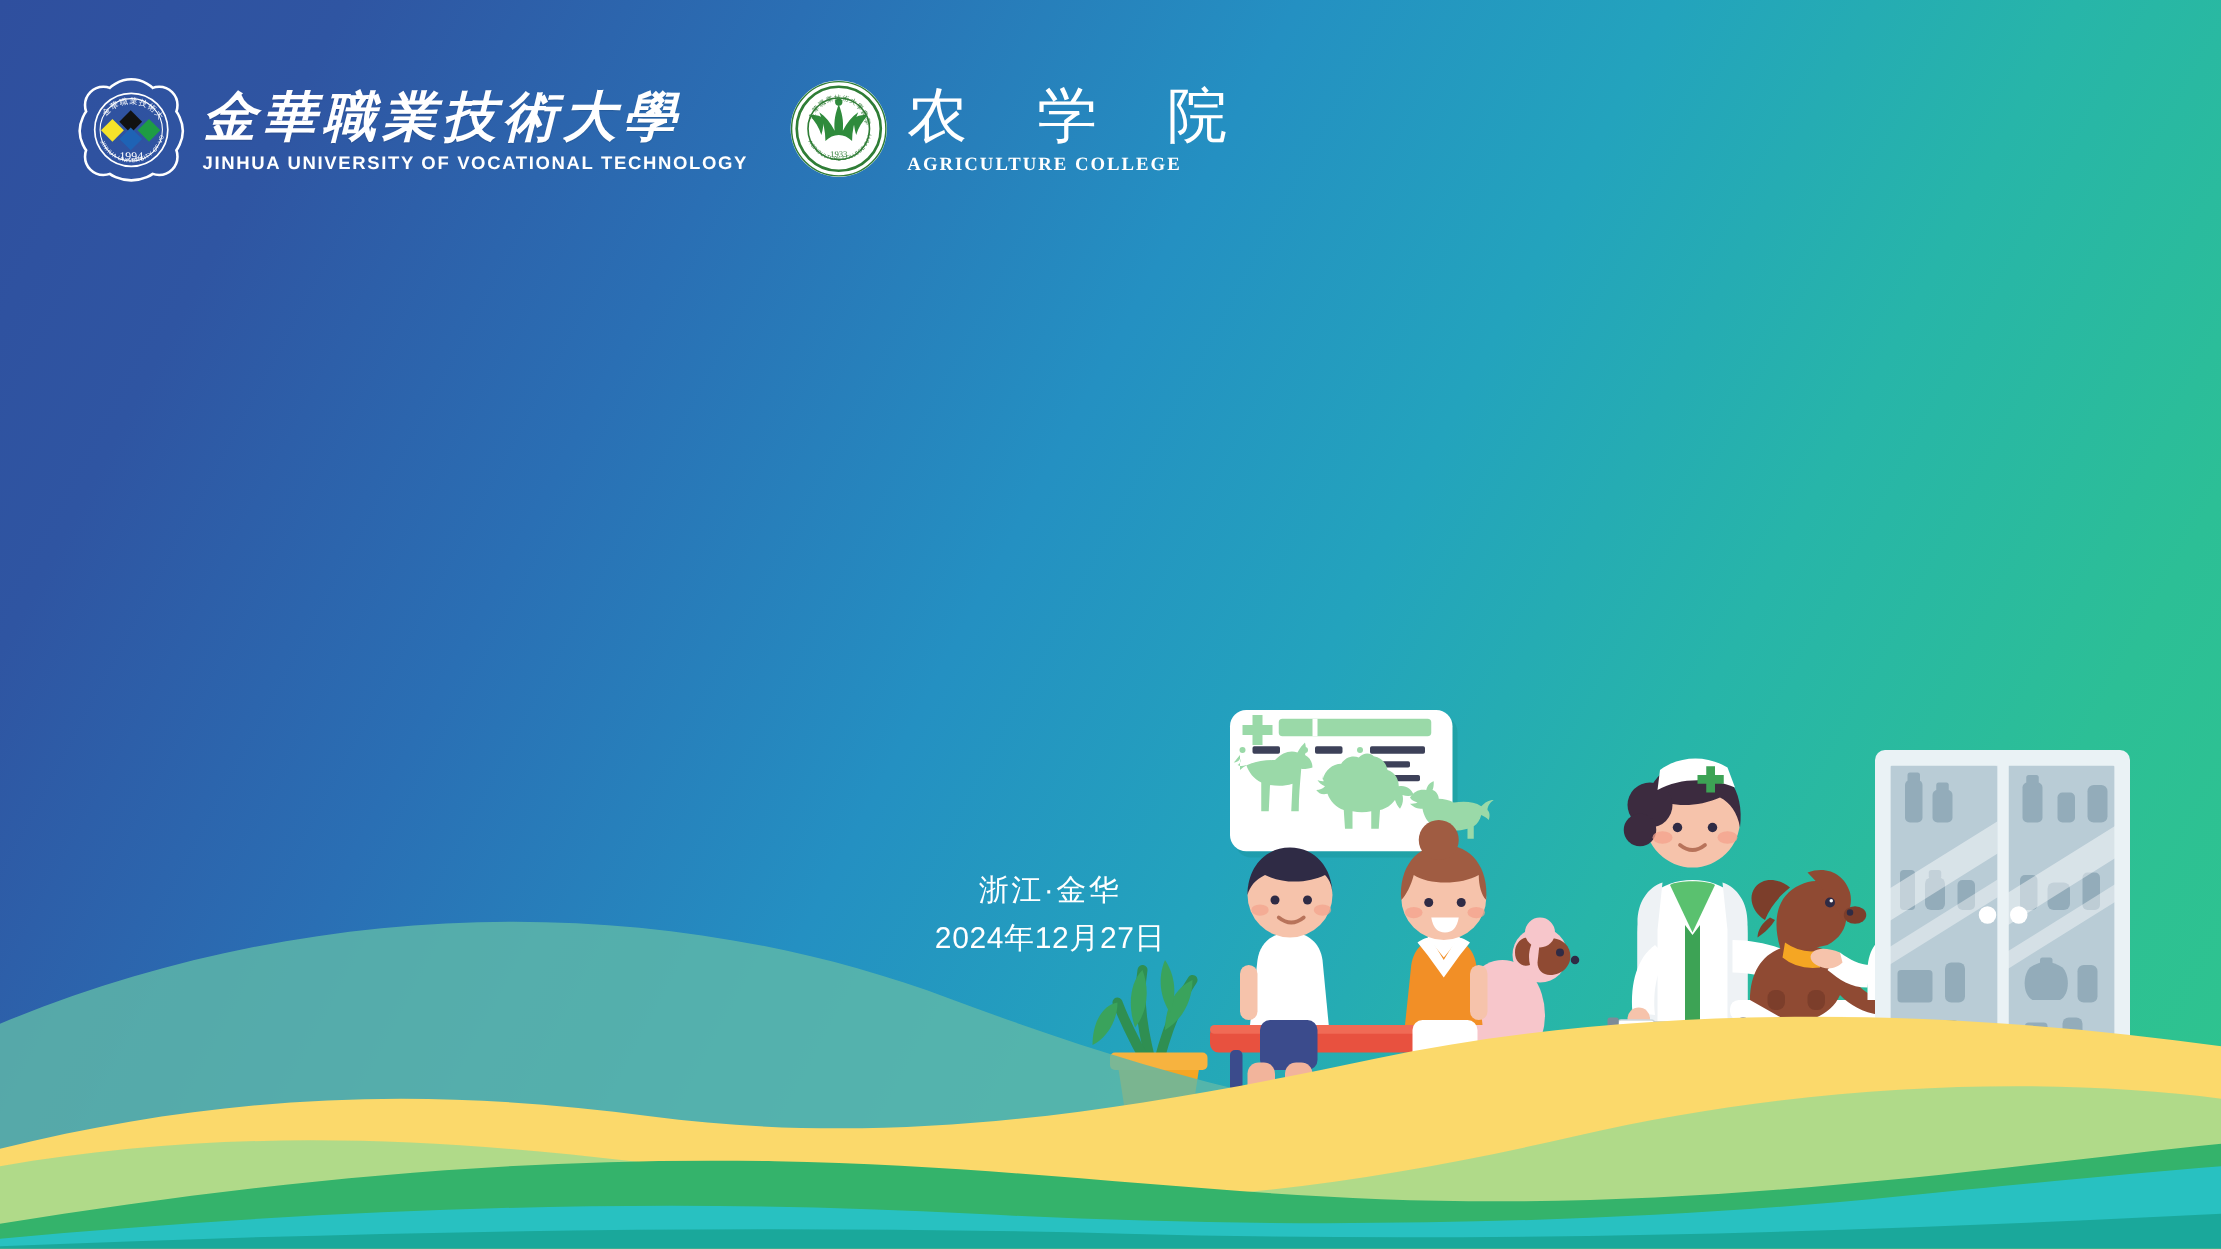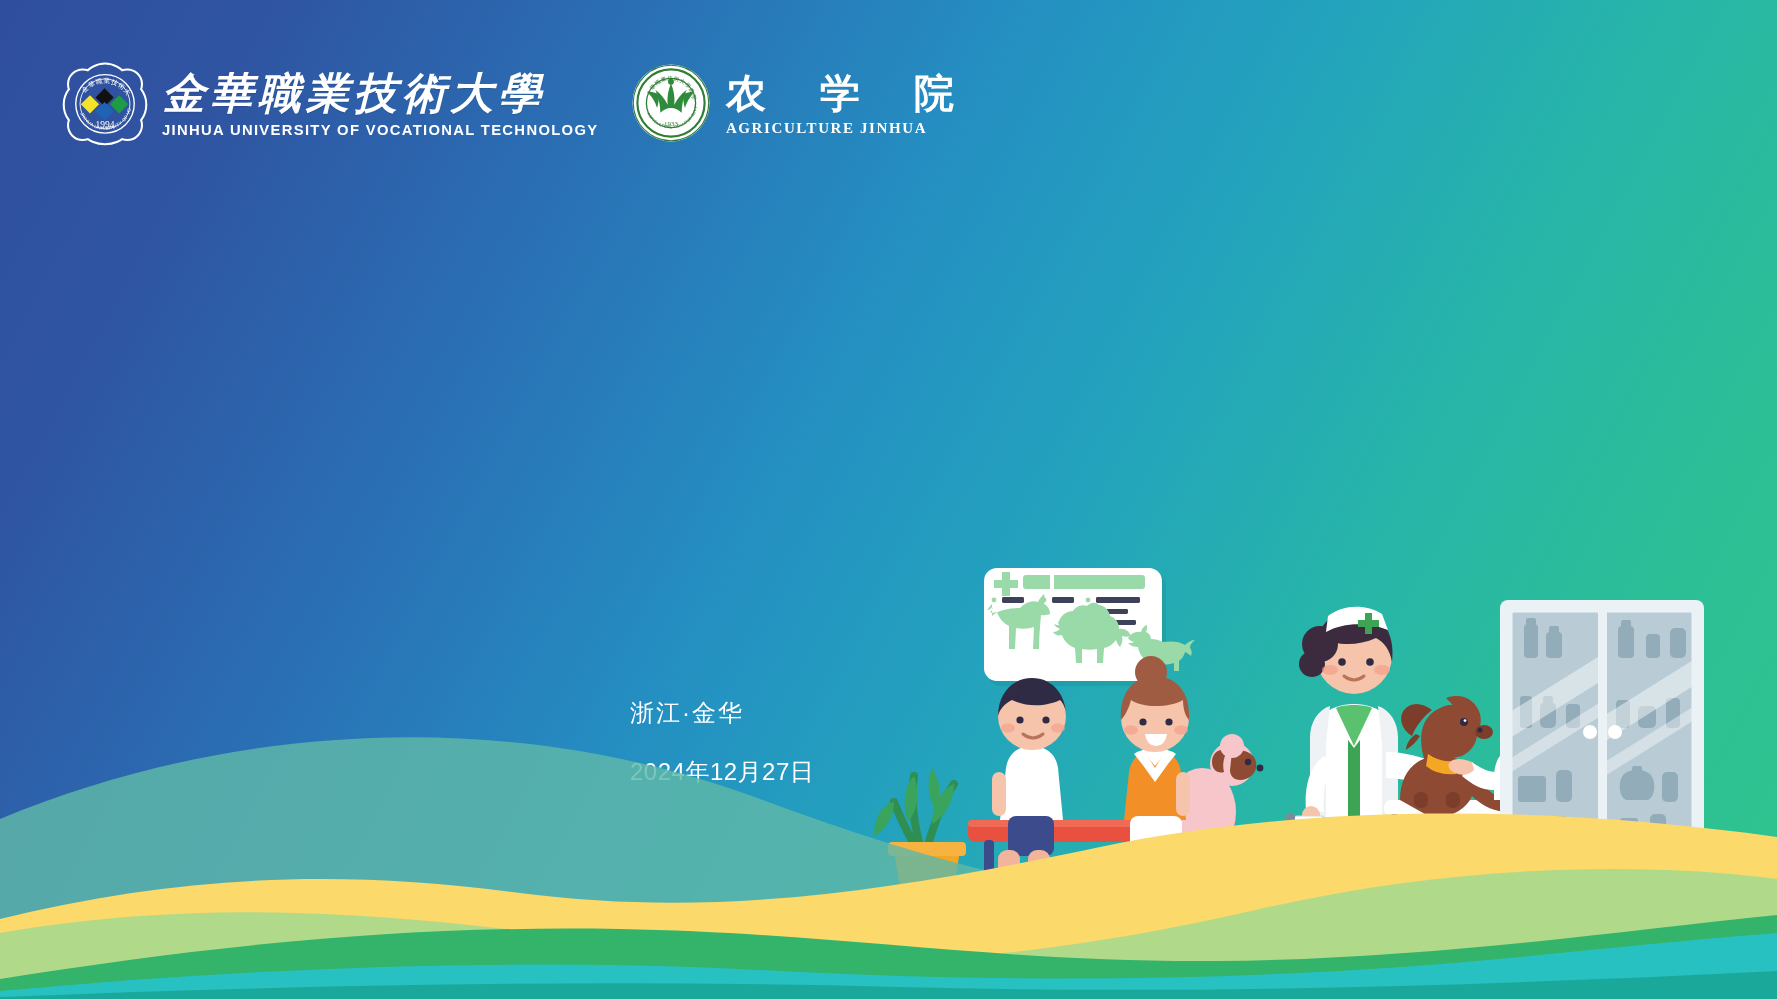--- a/index.html
+++ b/index.html
@@ -43,21 +43,21 @@
     font-size:14.5px;font-weight:700;letter-spacing:1.3px;
     white-space:nowrap;margin-top:7px;
     transform:scaleX(1.02);
     transform-origin:left center;
   }
   .uni-block{display:flex;flex-direction:column;justify-content:center;}
 
   .col-name-cn{
     color:#fff;
     font-family:"Liberation Serif","DejaVu Serif",serif;
-    font-size:40px;font-weight:700;letter-spacing:22px;
+    font-size:48px;font-weight:400;letter-spacing:22px;
     line-height:1;white-space:nowrap;
   }
   .col-name-en{
     color:#fff;font-family:"Liberation Serif","DejaVu Serif",serif;
     font-size:15px;font-weight:700;letter-spacing:1.6px;
     white-space:nowrap;margin-top:6px;
   }
 
   
   .title-wrap{
@@ -70,25 +70,25 @@
     font-weight:700;
     font-size:76px;
     line-height:1.43;
     letter-spacing:2px;
     white-space:nowrap;
     text-shadow:0 2px 5px rgba(20,50,90,.18);
   }
 
   
   .meta{
-    position:absolute;left:630px;top:700px;width:420px;
+    position:absolute;left:630px;top:700px;width:420px;text-align:center;
     color:#ffffff;
   }
   .meta .venue{font-size:24px;letter-spacing:2px;line-height:1.1;}
-  .meta .date{font-size:24px;letter-spacing:0.5px;margin-top:30px;}
+  .meta .date{font-size:24px;letter-spacing:0.5px;margin-top:8px;}
 
   
   .illus{position:absolute;left:880px;top:520px;width:900px;height:420px;}
   .illus svg{display:block;width:100%;height:100%;overflow:visible;}
 </style>
 </head>
 <body>
 
 <div id="poster">
 
@@ -144,21 +144,21 @@
             <textPath href="#acArcTop" startOffset="8%">金華職業技術大學農學院</textPath>
           </text>
           <path id="acArcBot" d="M18 56 A33 33 0 0 0 82 56" fill="none"></path>
           <text font-size="5" fill="#2f7d36" font-family="Liberation Sans, sans-serif" letter-spacing="0.3">
             <textPath href="#acArcBot" startOffset="8%">AGRICULTURE COLLEGE  JUVT</textPath>
           </text>
         </svg>
       </span>
       <span class="uni-block">
         <span class="col-name-cn">农 学 院</span>
-        <span class="col-name-en">AGRICULTURE JINHUA</span>
+        <span class="col-name-en">AGRICULTURE COLLEGE</span>
       </span>
     </div>
   </div>
 
 
   <div class="meta">
     <div class="venue">浙江·金华</div>
     <div class="date">2024年12月27日</div>
   </div>
 

